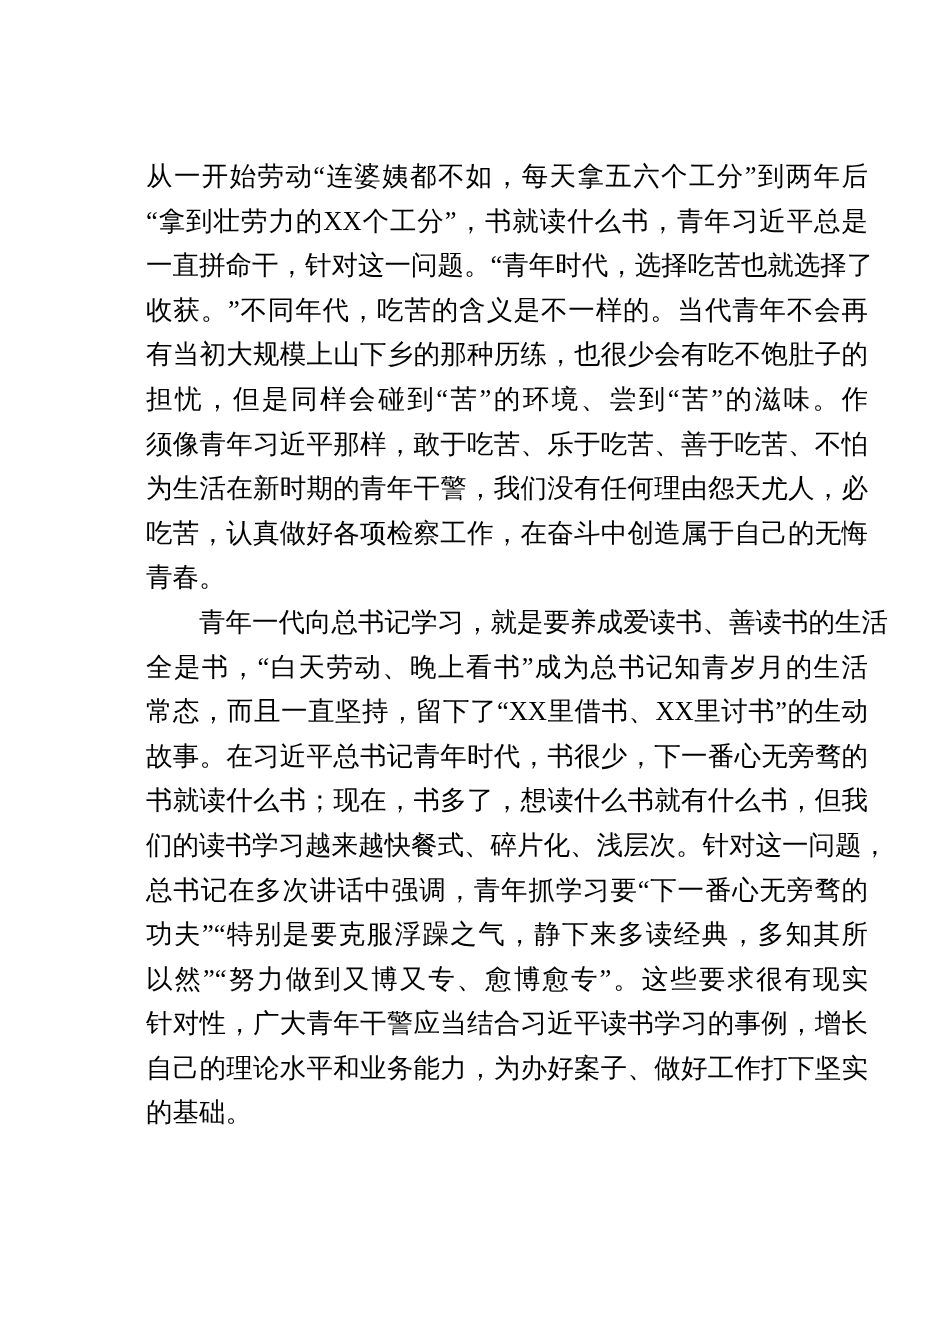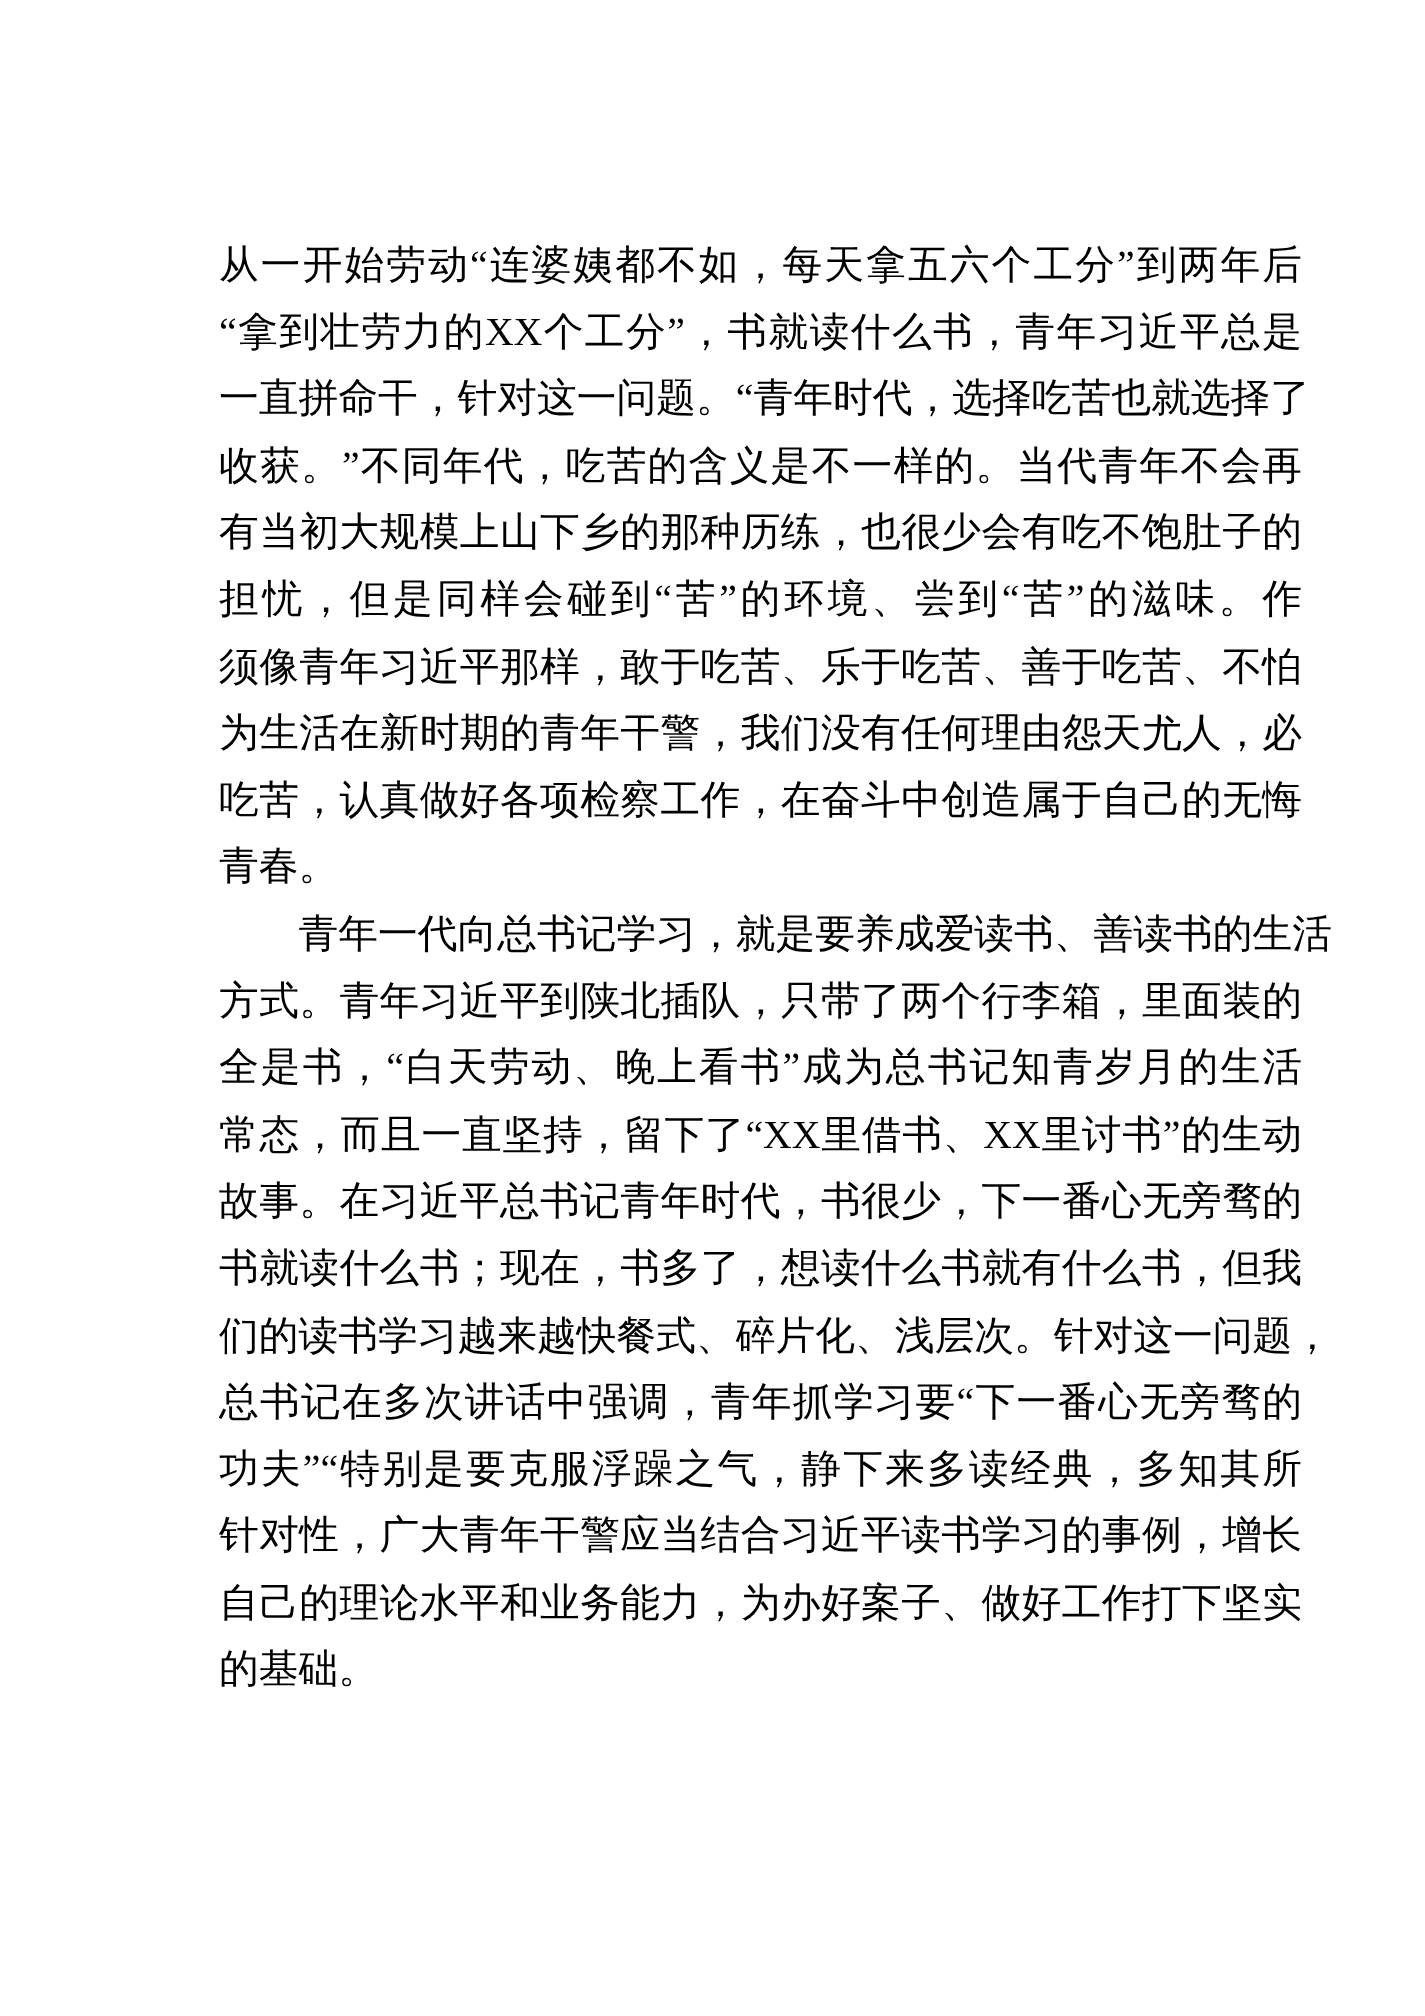--- a/index.html
+++ b/index.html
@@ -52,25 +52,25 @@
     <div class="line">“拿到壮劳力的XX个工分”，书就读什么书，青年习近平总是</div>
     <div class="line">一直拼命干，针对这一问题。“青年时代，选择吃苦也就选择了</div>
     <div class="line">收获。”不同年代，吃苦的含义是不一样的。当代青年不会再</div>
     <div class="line">有当初大规模上山下乡的那种历练，也很少会有吃不饱肚子的</div>
     <div class="line">担忧，但是同样会碰到“苦”的环境、尝到“苦”的滋味。作</div>
     <div class="line">须像青年习近平那样，敢于吃苦、乐于吃苦、善于吃苦、不怕</div>
     <div class="line">为生活在新时期的青年干警，我们没有任何理由怨天尤人，必</div>
     <div class="line">吃苦，认真做好各项检察工作，在奋斗中创造属于自己的无悔</div>
     <div class="line para-end">青春。</div>
     <div class="line indent">青年一代向总书记学习，就是要养成爱读书、善读书的生活</div>
-    <div class="line">方式。青年习近平到陕北插队，只带了两个行李箱，里面装的</div>
     <div class="line">全是书，“白天劳动、晚上看书”成为总书记知青岁月的生活</div>
     <div class="line">常态，而且一直坚持，留下了“XX里借书、XX里讨书”的生动</div>
     <div class="line">故事。在习近平总书记青年时代，书很少，下一番心无旁骛的</div>
     <div class="line">书就读什么书；现在，书多了，想读什么书就有什么书，但我</div>
     <div class="line">们的读书学习越来越快餐式、碎片化、浅层次。针对这一问题，</div>
     <div class="line">总书记在多次讲话中强调，青年抓学习要“下一番心无旁骛的</div>
     <div class="line">功夫”“特别是要克服浮躁之气，静下来多读经典，多知其所</div>
+    <div class="line">以然”“努力做到又博又专、愈博愈专”。这些要求很有现实</div>
     <div class="line">针对性，广大青年干警应当结合习近平读书学习的事例，增长</div>
     <div class="line">自己的理论水平和业务能力，为办好案子、做好工作打下坚实</div>
     <div class="line para-end">的基础。</div>
   </div>
 </div>
 
 </body></html>

